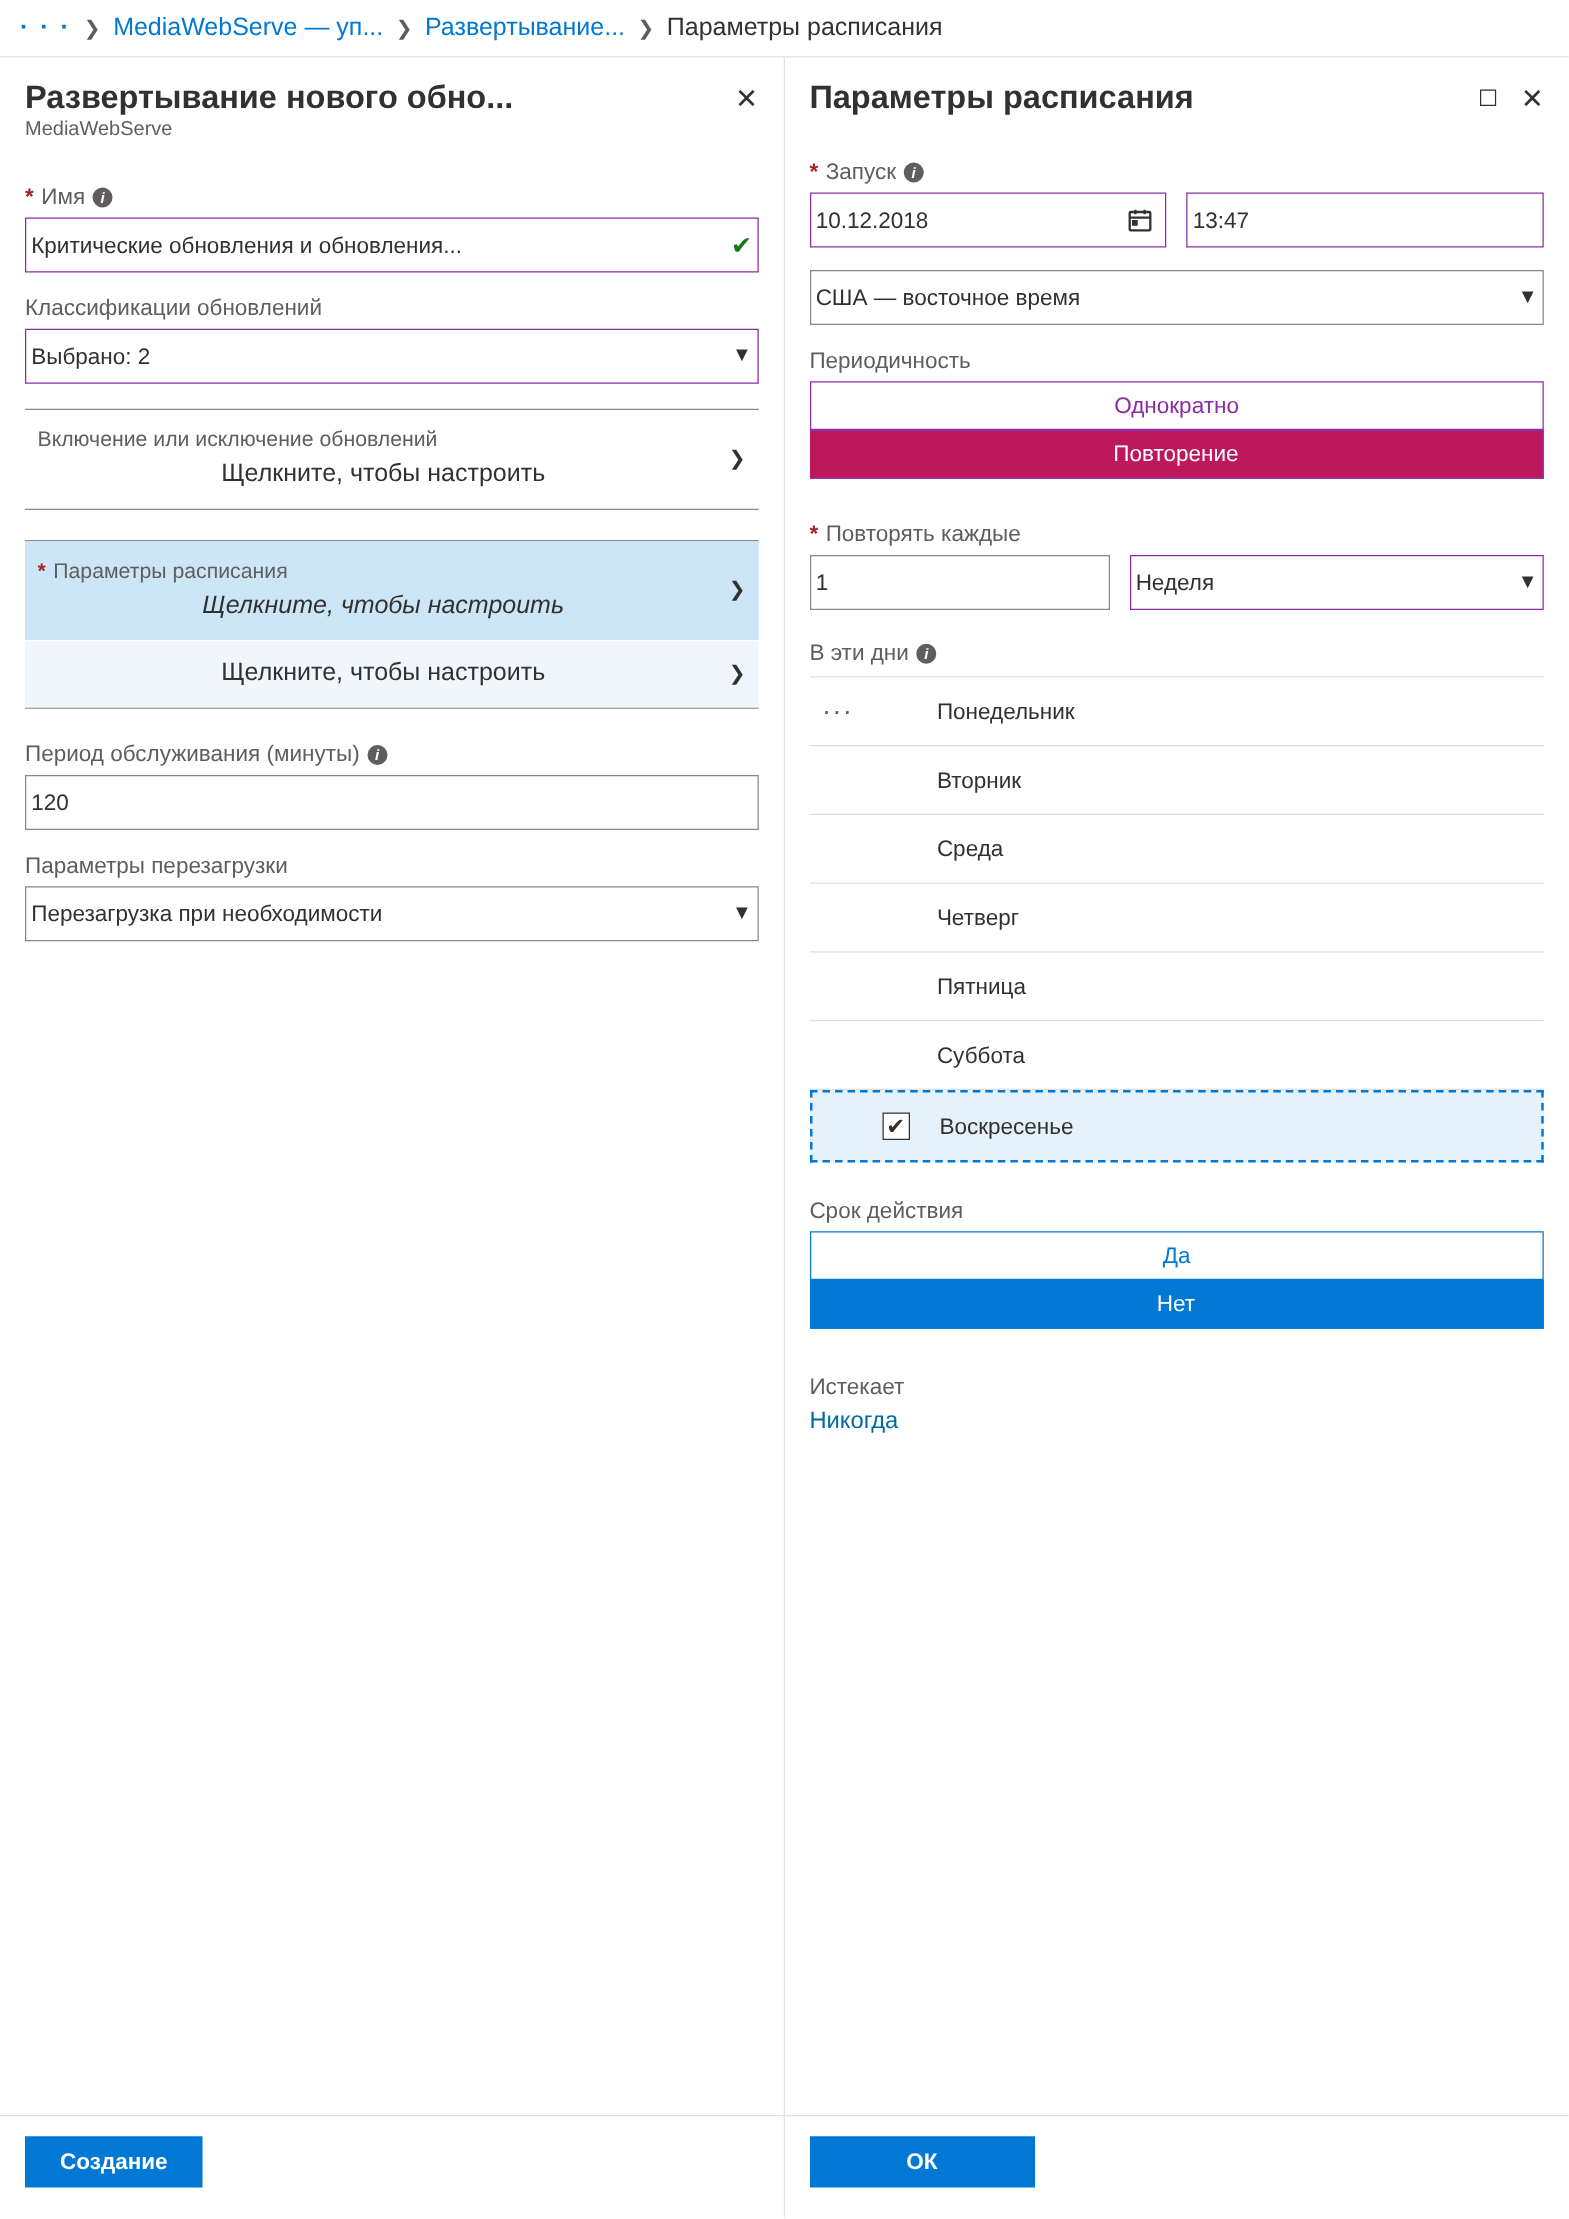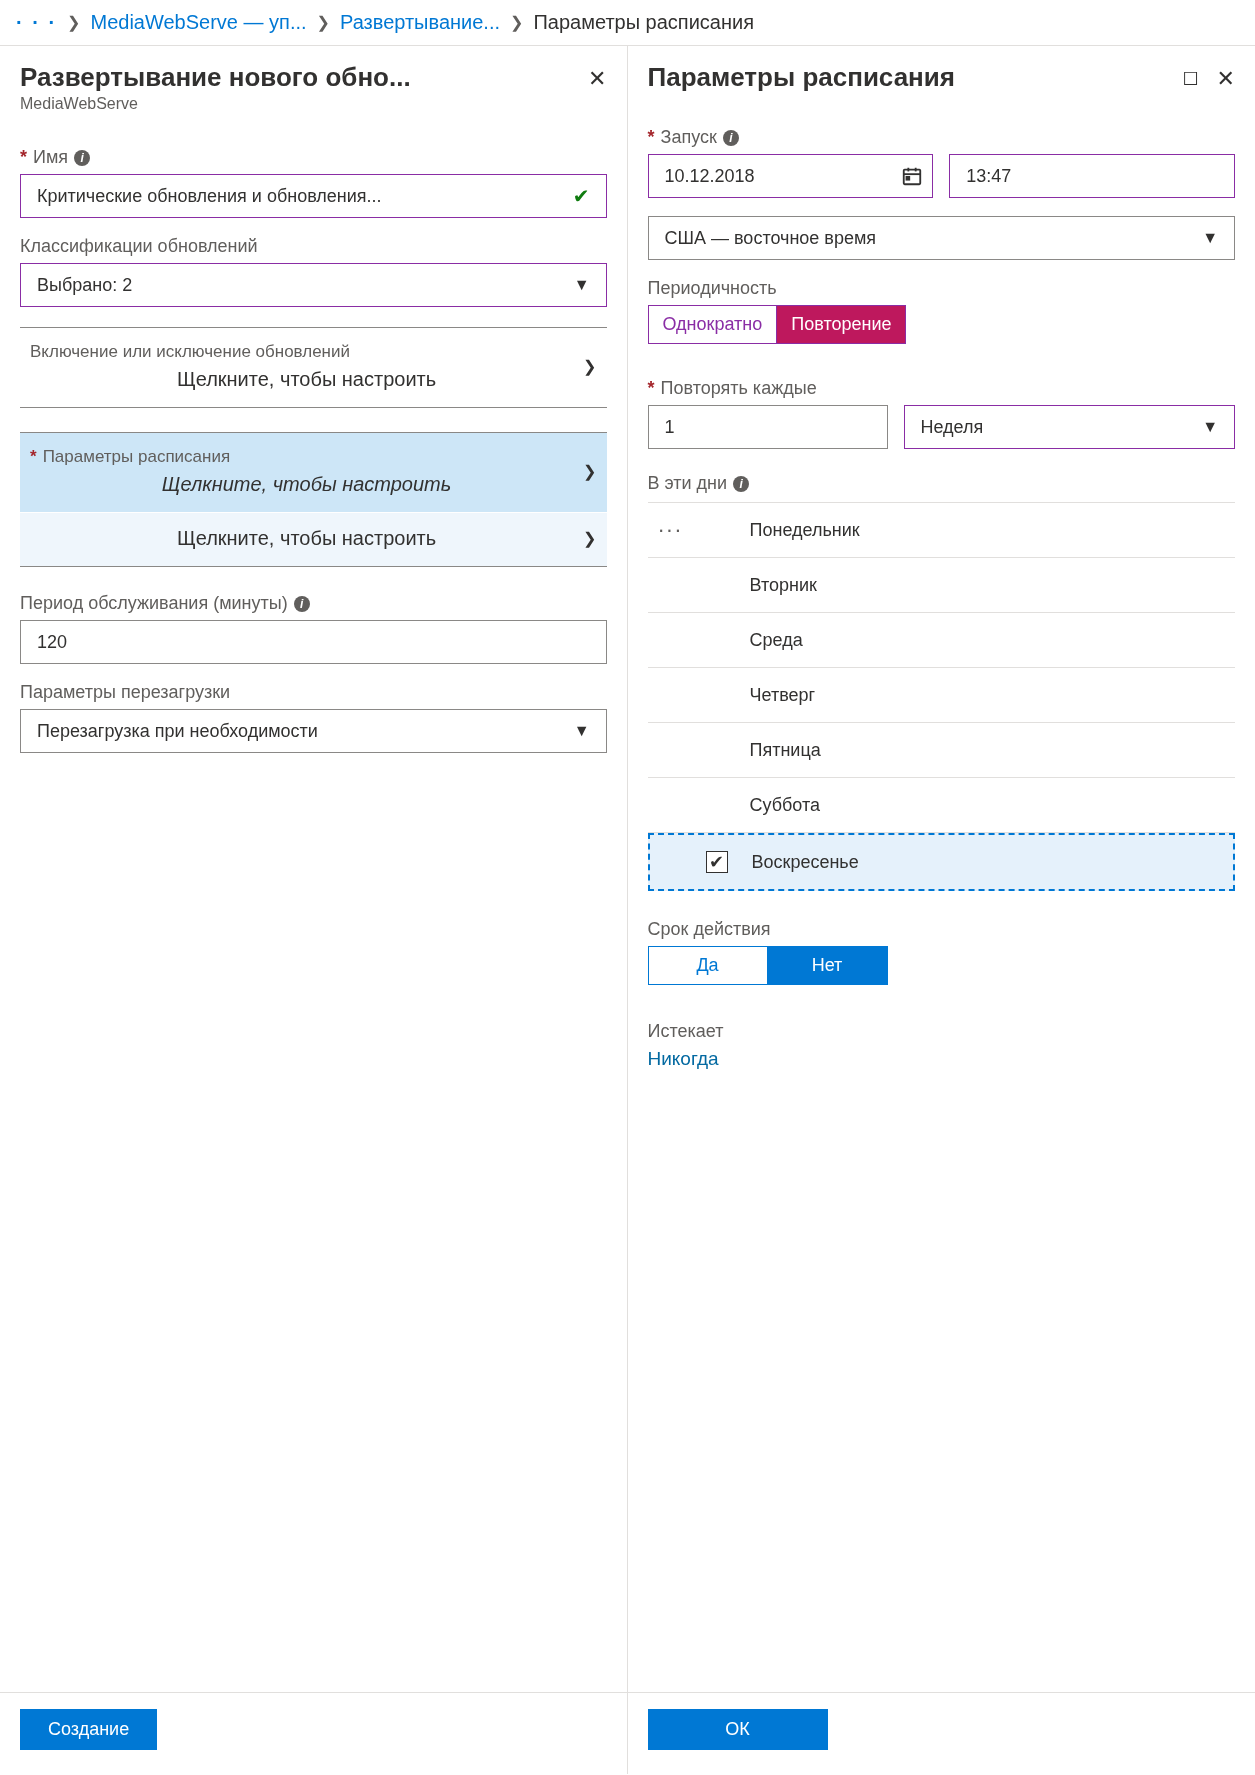--- a/index.html
+++ b/index.html
@@ -62,21 +62,21 @@
   .panel-footer {
     padding: 16px 20px 24px 20px;
     border-top: 1px solid #e1dfdd;
   }
   .btn-primary {
     background: #0078d4;
     color: #fff;
     border: none;
     padding: 10px 28px;
     font-size: 18px;
-    font-weight: 400;
+    font-weight: 700;
     cursor: pointer;
     font-family: inherit;
   }
   .field { margin-top: 18px; }
   .field-label {
     font-size: 18px;
     color: #605e5c;
     margin-bottom: 6px;
     display: flex;
     align-items: center;
@@ -84,21 +84,21 @@
   }
   .req { color: #a4262c; font-weight: bold; }
   .info-icon {
     display:inline-flex; align-items:center; justify-content:center;
     width:16px; height:16px; border-radius:50%;
     background:#605e5c; color:#fff; font-size:12px; font-style: italic; font-weight:bold;
   }
   .input {
     width: 100%;
     border: 1px solid #8a2da5;
-    padding: 10px 16px;
+    padding: 10px 4px;
     font-size: 18px;
     font-family: inherit;
     color: #323130;
     background:#fff;
     display:flex;
     align-items:center;
     justify-content:space-between;
     height: 44px;
   }
   .input.plain { border-color:#8a8886; }
@@ -123,21 +123,21 @@
   .section-item .value { color:#323130; font-size:20px; }
   .section-item.selected .value { font-style:italic; }
   .section-list2 { border-top:1px solid #8a8886; border-bottom:1px solid #8a8886; margin-top:24px; }
   
   .row { display:flex; gap:16px; }
   .date-input { flex:1; position:relative; }
   .cal-icon {
     position:absolute; right:10px; top:50%; transform:translateY(-50%);
     width:22px; height:22px;
   }
-  .toggle-group { display:flex; }
+  .toggle-group { display:flex;flex-direction:column; }
   .toggle-btn {
     border:1px solid #8a2da5;
     padding:8px 14px;
     font-size:18px;
     color:#8a2da5;
     background:#fff;
     cursor:pointer;
     font-family:inherit;
   }
   .toggle-btn + .toggle-btn { border-left:none; }

